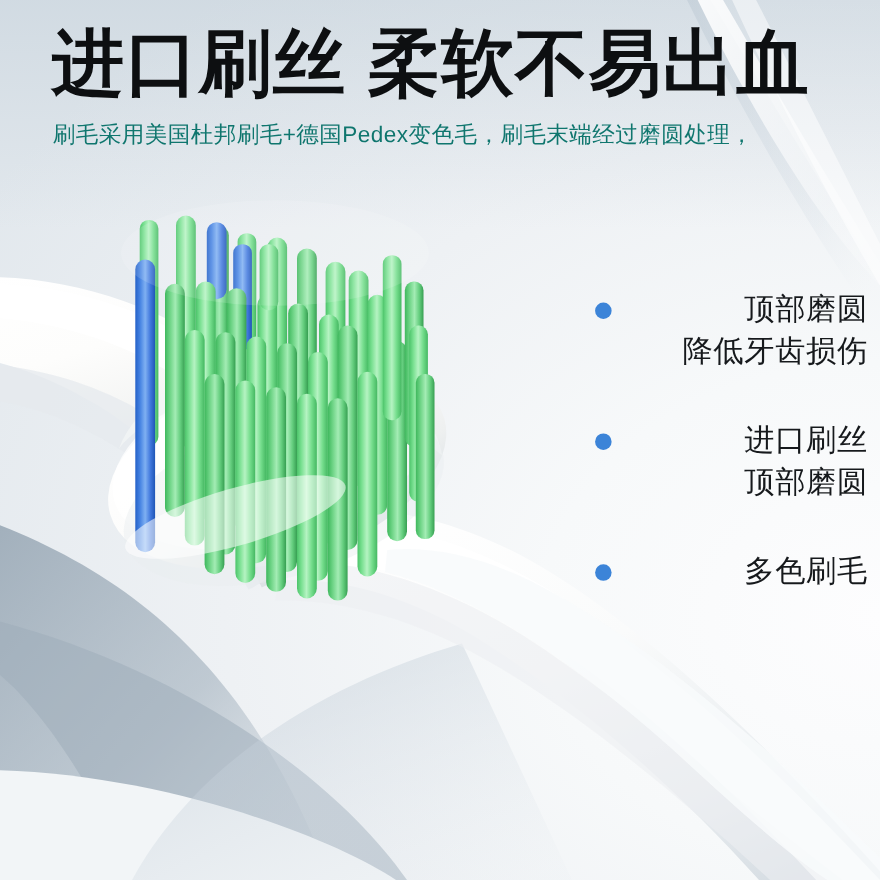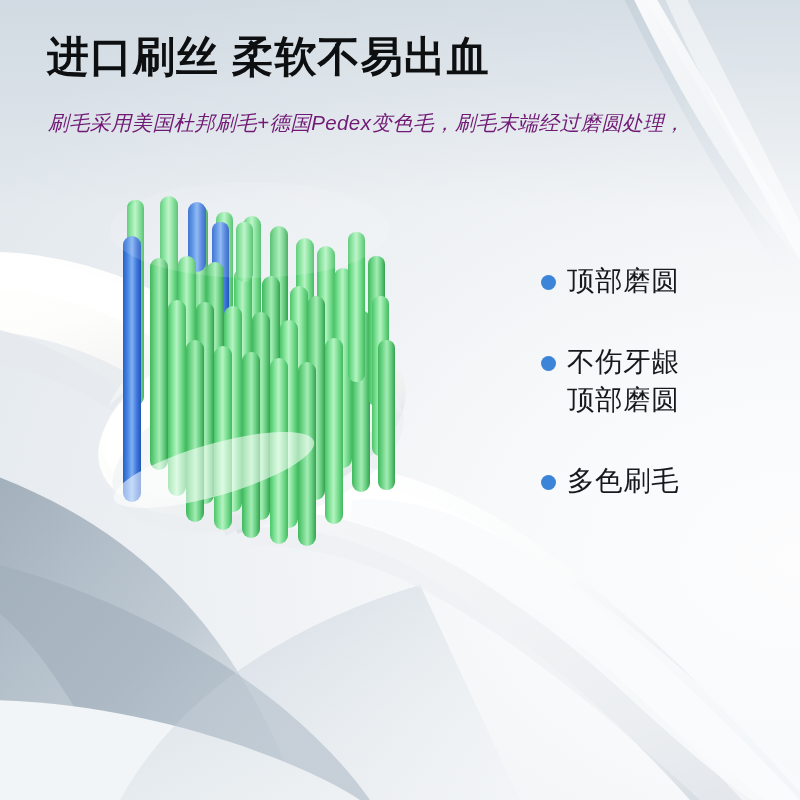--- a/index.html
+++ b/index.html
@@ -17,29 +17,29 @@
       linear-gradient(118deg, #c3d0da 0%, #cfd9e1 14%, #dde4ea 30%, #eaeef2 50%, #f4f6f8 70%, #fafbfc 100%);
   }
   .bg-vign{position:absolute;inset:0;
     background:linear-gradient(180deg, rgba(170,188,202,.30) 0%, rgba(255,255,255,0) 26%);}
 
   
   .arc-svg{position:absolute;inset:0;width:800px;height:800px;}
 
   
   .headline{position:absolute;left:47px;top:26px;width:720px;
-    font-size:42px;line-height:62px;font-weight:700;color:#0d0f11;
+    font-size:66px;line-height:62px;font-weight:700;color:#0d0f11;
     letter-spacing:1px;white-space:nowrap;}
   .sub{position:absolute;left:48px;top:104px;width:740px;
-    font-size:20.5px;line-height:38px;color:#701a75;letter-spacing:.4px;font-style:italic;}
+    font-size:20.5px;line-height:38px;color:#0f766e;letter-spacing:.4px;}
   .sub div{white-space:nowrap;}
 
   
   .bullets{position:absolute;left:539px;top:262px;width:250px;}
-  .blt{position:relative;margin-bottom:43px;padding-left:28px;}
+  .blt{position:relative;margin-bottom:43px;padding-left:28px;text-align:right;}
   .blt:last-child{margin-bottom:16px;}
   .dot{position:absolute;left:2px;top:13px;width:15px;height:15px;border-radius:50%;
        background:#3c84d8;}
   .blt .l1,.blt .l2{font-size:27.5px;line-height:38px;color:#16191c;
        letter-spacing:.6px;white-space:nowrap;font-weight:500;}
 
   
   .photo{position:absolute;inset:0;width:800px;height:800px;}
 </style>
 </head>
@@ -215,24 +215,25 @@
   <div class="headline">进口刷丝 柔软不易出血</div>
 
   <div class="sub">
     <div>刷毛采用美国杜邦刷毛+德国Pedex变色毛，刷毛末端经过磨圆处理，</div>
   </div>
 
   <div class="bullets">
     <div class="blt">
       <span class="dot" style="background: rgb(60, 132, 216);"></span>
       <div class="l1">顶部磨圆</div>
+      <div class="l2">降低牙齿损伤</div>
     </div>
     <div class="blt">
       <span class="dot" style="background: rgb(60, 132, 216);"></span>
-      <div class="l1">不伤牙龈</div>
+      <div class="l1">进口刷丝</div>
       <div class="l2">顶部磨圆</div>
     </div>
     <div class="blt">
       <span class="dot" style="background: rgb(60, 132, 216);"></span>
       <div class="l1">多色刷毛</div>
     </div>
   </div>
 
 </div>
 

